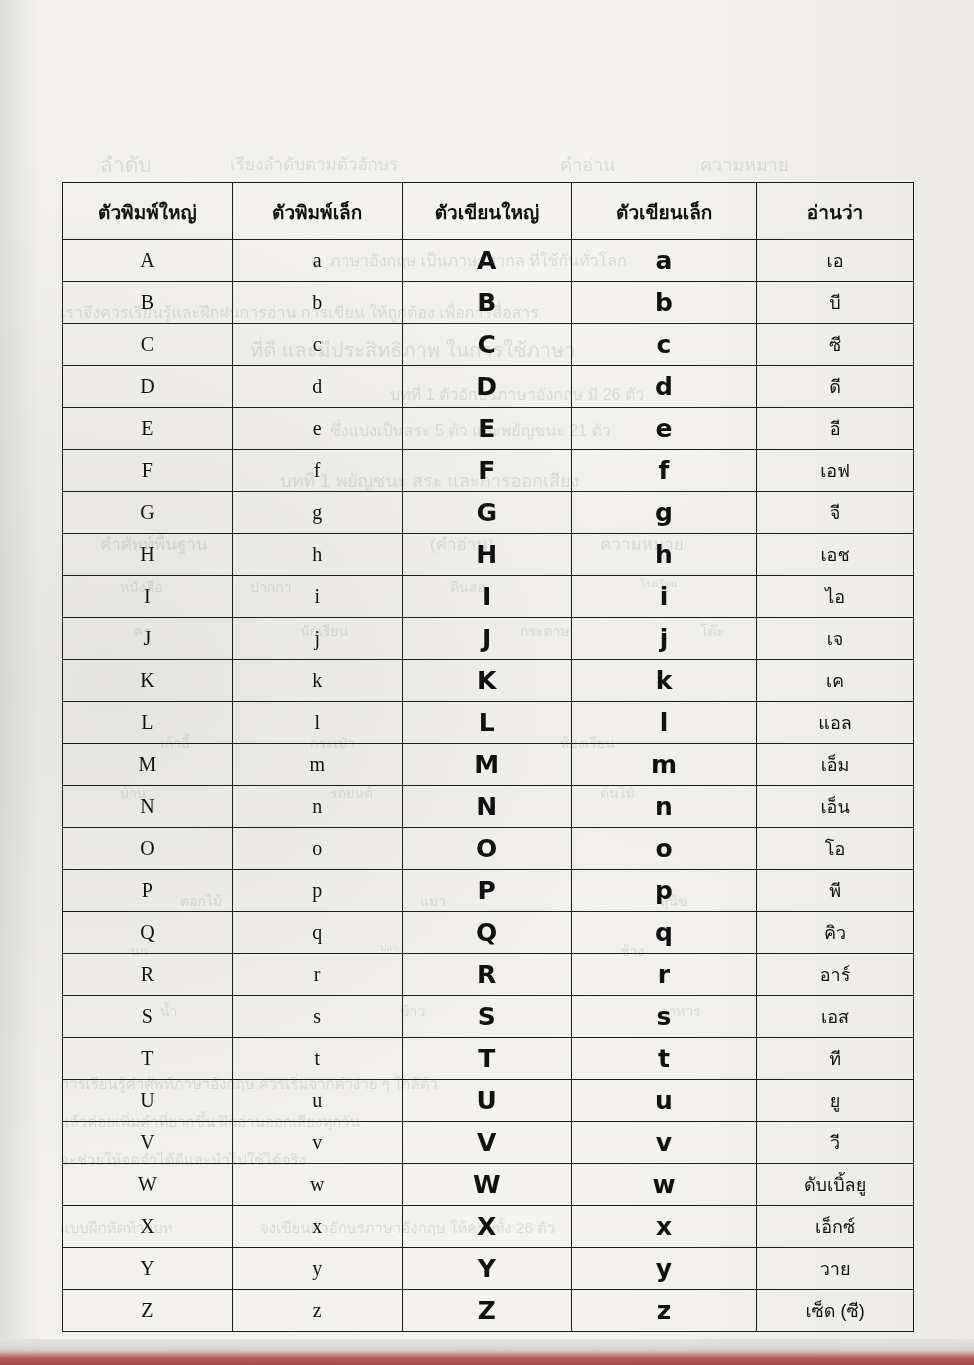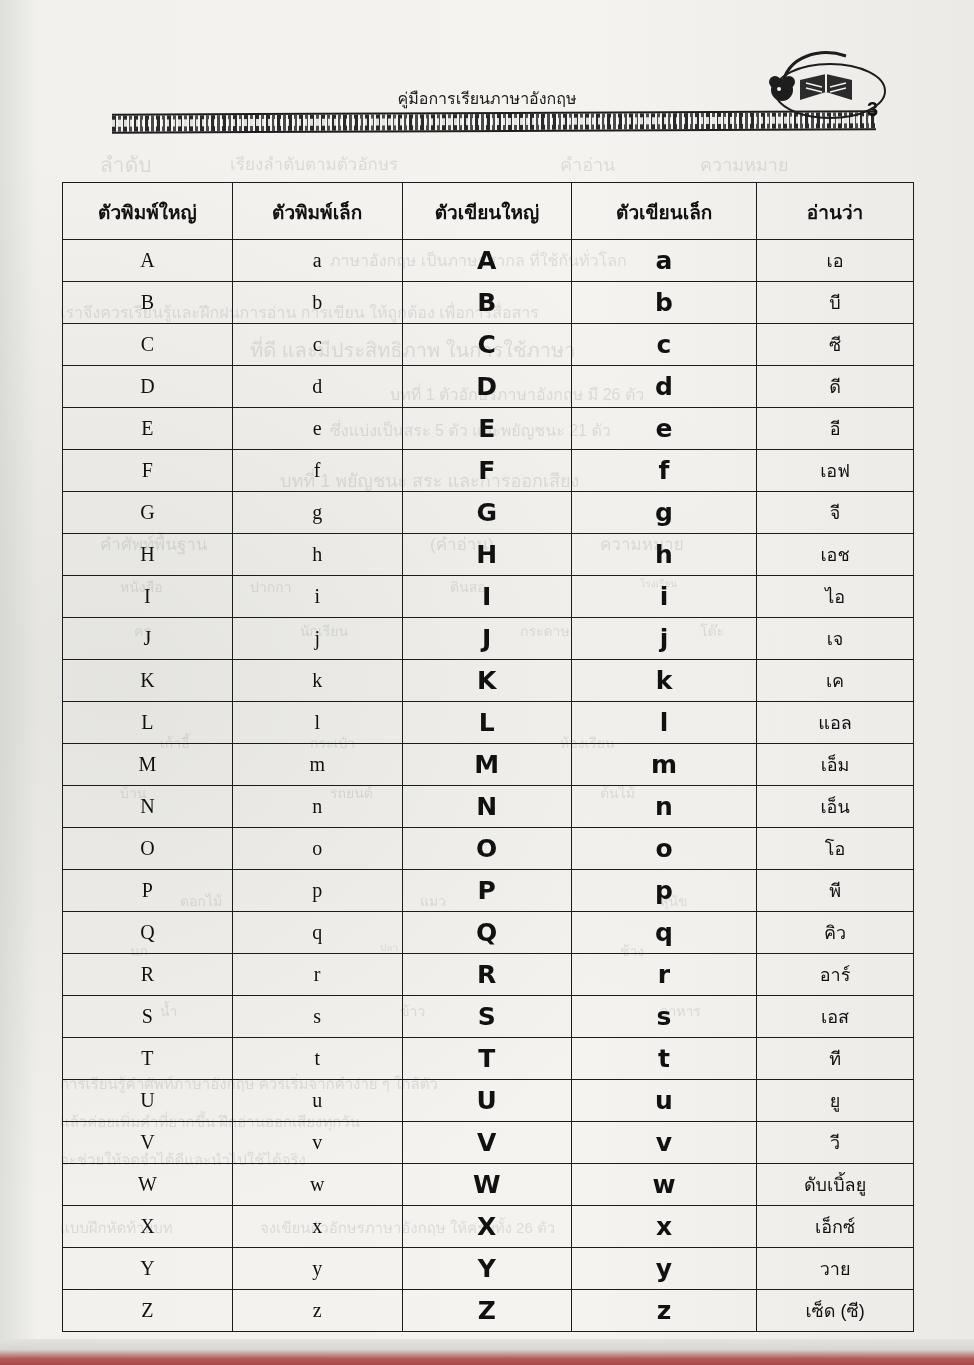--- a/index.html
+++ b/index.html
@@ -205,39 +205,20 @@
       <div class="ghost" style="left: 160px; top: 1000px; font-size: 14px;">น้ำ</div>
       <div class="ghost" style="left: 400px; top: 1000px; font-size: 14px;">ข้าว</div>
       <div class="ghost" style="left: 660px; top: 1000px; font-size: 14px;">อาหาร</div>
       <div class="ghost" style="left: 60px; top: 1072px; font-size: 15px;">การเรียนรู้คำศัพท์ภาษาอังกฤษ ควรเริ่มจากคำง่าย ๆ ใกล้ตัว</div>
       <div class="ghost" style="left: 60px; top: 1110px; font-size: 15px;">แล้วค่อยเพิ่มคำที่ยากขึ้น ฝึกอ่านออกเสียงทุกวัน</div>
       <div class="ghost" style="left: 60px; top: 1148px; font-size: 15px;">จะช่วยให้จดจำได้ดีและนำไปใช้ได้จริง</div>
       <div class="ghost" style="left: 60px; top: 1216px; font-size: 15px;">แบบฝึกหัดท้ายบท</div>
       <div class="ghost" style="left: 260px; top: 1216px; font-size: 15px;">จงเขียนตัวอักษรภาษาอังกฤษ ให้ครบทั้ง 26 ตัว</div>
     </div>
 
-  <div class="header">
-    <div class="header-title">คู่มือการเรียนภาษาอังกฤษ</div>
-    <div class="rule-band"></div>
-    <div class="page-number">3</div>
-
-    <svg class="logo" viewBox="0 0 130 80">
-      <ellipse cx="70" cy="45" rx="55" ry="27" fill="none" stroke="#1d1d1d" stroke-width="2"></ellipse>
-      <path d="M22 42 C 26 8, 62 2, 86 10" fill="none" stroke="#1d1d1d" stroke-width="3"></path>
-      <circle cx="22" cy="44" r="11" fill="#1d1d1d"></circle>
-      <circle cx="15" cy="36" r="6" fill="#1d1d1d"></circle>
-      <circle cx="29" cy="36" r="6" fill="#1d1d1d"></circle>
-      <circle cx="19" cy="43" r="2" fill="#f2f1ed"></circle>
-      <g transform="translate(40,28)">
-        <path d="M0 26 L26 18 L52 26 L52 6 L26 0 L0 6 Z" fill="#2b2b2b"></path>
-        <path d="M26 0 L26 18" stroke="#f2f1ed" stroke-width="2"></path>
-        <path d="M6 9 L22 13 M6 14 L22 18 M30 13 L46 9 M30 18 L46 14" stroke="#f2f1ed" stroke-width="1.5"></path>
-      </g>
-    </svg>
-  </div>
 
 
   <table class="alphabet-table">
     <colgroup>
       <col class="c1">
         <col class="c2">
         <col class="c3">
         <col class="c4">
         <col class="c5">
     </colgroup>

